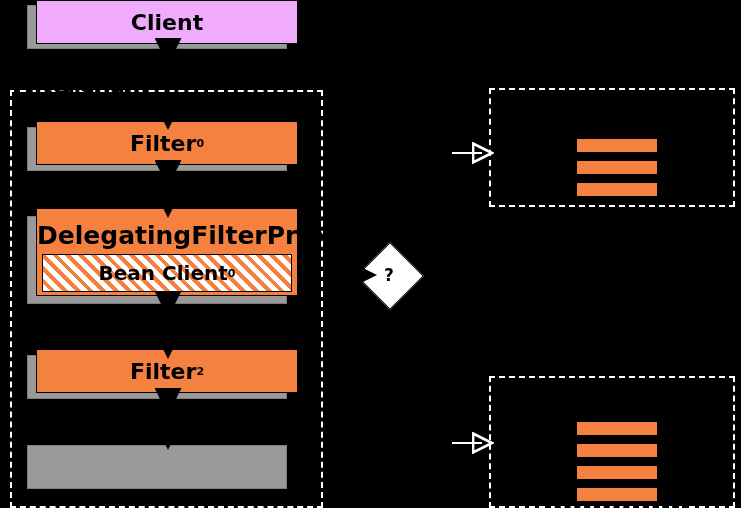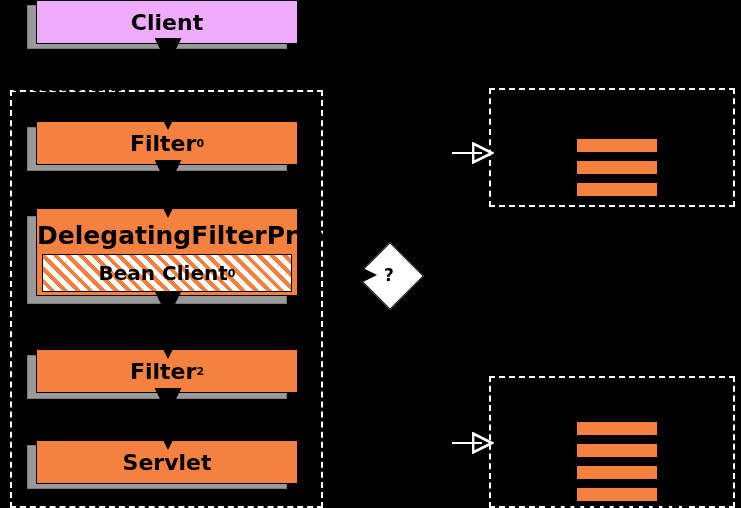--- a/index.html
+++ b/index.html
@@ -84,21 +84,21 @@
 <body>
 
 <div id="stage">
 
   <div class="shadow" style="left:27px;top:5px;width:260px;height:44px;"></div>
   <div class="box purple" style="left:36px;top:0px;width:262px;height:44px;font-size:22px;">
     <span>Client</span>
   </div>
 
   <div class="dash" style="left:10px;top:90px;width:313px;height:418px;"></div>
-  <div class="title" style="left:12px;top:73px;font-size:19px;">FilterChain</div>
+  <div class="title" style="left:12px;top:73px;font-size:22px;">FilterChain</div>
 
   <div class="shadow" style="left:27px;top:127px;width:260px;height:44px;"></div>
   <div class="box orange" style="left:36px;top:121px;width:262px;height:44px;font-size:22px;">
     <span>Filter</span>
       <span class="sub">0</span>
   </div>
 
   <div class="shadow" style="left:27px;top:216px;width:260px;height:88px;"></div>
   <div class="box orange" style="left:36px;top:208px;width:262px;height:88px;align-items:flex-start;">
     <div style="width:100%;text-align:center;font-size:25px;padding-top:12px;">
@@ -110,23 +110,20 @@
       <span class="sub">0</span>
   </div>
 
   <div class="shadow" style="left:27px;top:355px;width:260px;height:44px;"></div>
   <div class="box orange" style="left:36px;top:349px;width:262px;height:44px;font-size:22px;">
     <span>Filter</span>
       <span class="sub">2</span>
   </div>
 
   <div class="shadow" style="left:27px;top:445px;width:260px;height:44px;"></div>
-  <div class="box orange" style="left:36px;top:440px;width:262px;height:44px;font-size:22px;">
-    <span>Servlet</span>
-  </div>
 
   <div class="diamond" style="left:366px;top:252px;"></div>
   <div class="diamond-txt" style="left:366px;top:252px;">
     <span>?</span>
   </div>
 
   <div class="title" style="left:494px;top:60px;font-size:17px;">
     <span>SecurityFilterChain</span><span class="sub">0</span>
   </div>
   <div class="dash" style="left:489px;top:88px;width:246px;height:119px;"></div>

